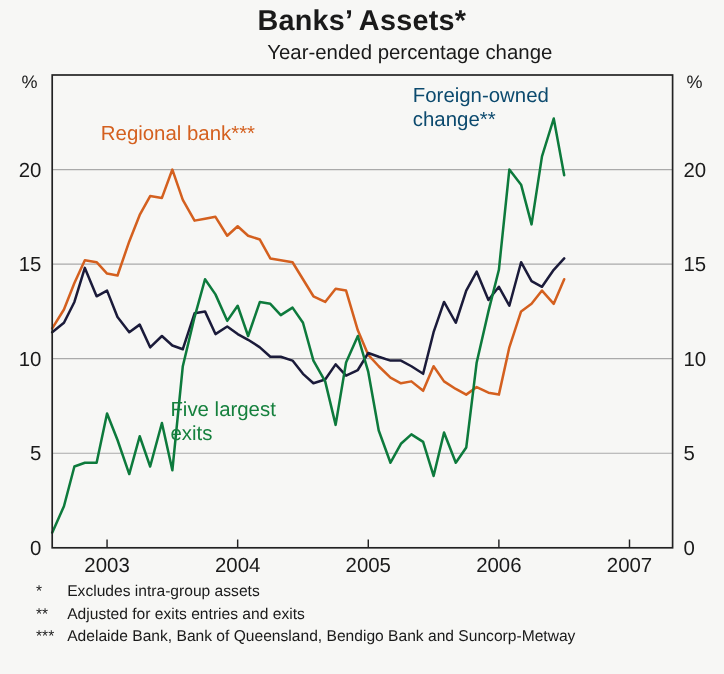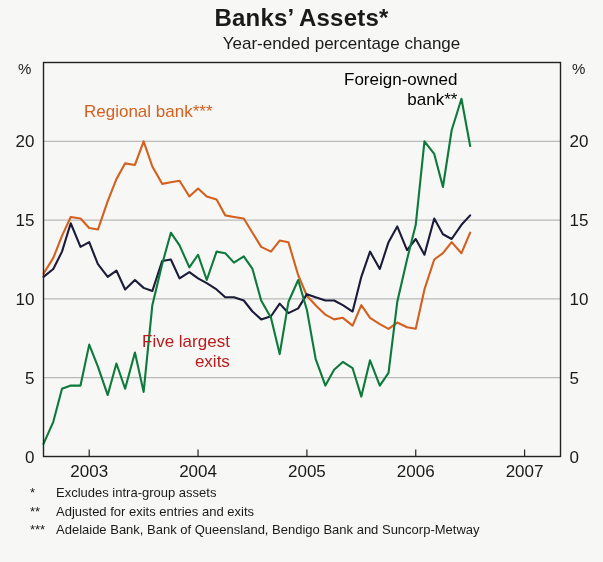--- a/index.html
+++ b/index.html
@@ -58,27 +58,27 @@
     font-size: 17px;
     line-height: 20px;
     white-space: nowrap;
   }
   .label-regional {
     left: 84px; top: 102px;
     color: #d4601f;
   }
   .label-foreign {
     left: 344px; top: 70px;
-    color: #000000;
-    text-align: right;
+    color: #0c4a6e;
+    text-align: left;
   }
   .label-five {
     left: 142px; top: 332px;
-    color: #b91c1c;
-    text-align: right;
+    color: #15803d;
+    text-align: left;
   }
   .footnotes {
     position: absolute;
     left: 30px; top: 484px;
     width: 570px;
     font-size: 13px;
     line-height: 18.5px;
   }
   .fn-row {
     display: block;
@@ -145,21 +145,21 @@
         <text x="569.5" y="226.10000000000002" text-anchor="start" font-family="&quot;Liberation Sans&quot;, sans-serif" font-size="17" fill="#1a1a1a">15</text>
         <text x="34.5" y="147.29999999999995" text-anchor="end" font-family="&quot;Liberation Sans&quot;, sans-serif" font-size="17" fill="#1a1a1a">20</text>
         <text x="569.5" y="147.29999999999995" text-anchor="start" font-family="&quot;Liberation Sans&quot;, sans-serif" font-size="17" fill="#1a1a1a">20</text>
       </g>
   </svg>
 
   <div class="series-label label-regional">Regional bank***</div>
 
   <div class="series-label label-foreign">
     <div>Foreign-owned</div>
-    <div>bank**</div>
+    <div>change**</div>
   </div>
 
   <div class="series-label label-five">
     <div>Five largest</div>
     <div>exits</div>
   </div>
 
   <div class="footnotes">
     <span class="fn-row">
       <span class="fn-mark">*</span><span>Excludes intra-group assets</span>

